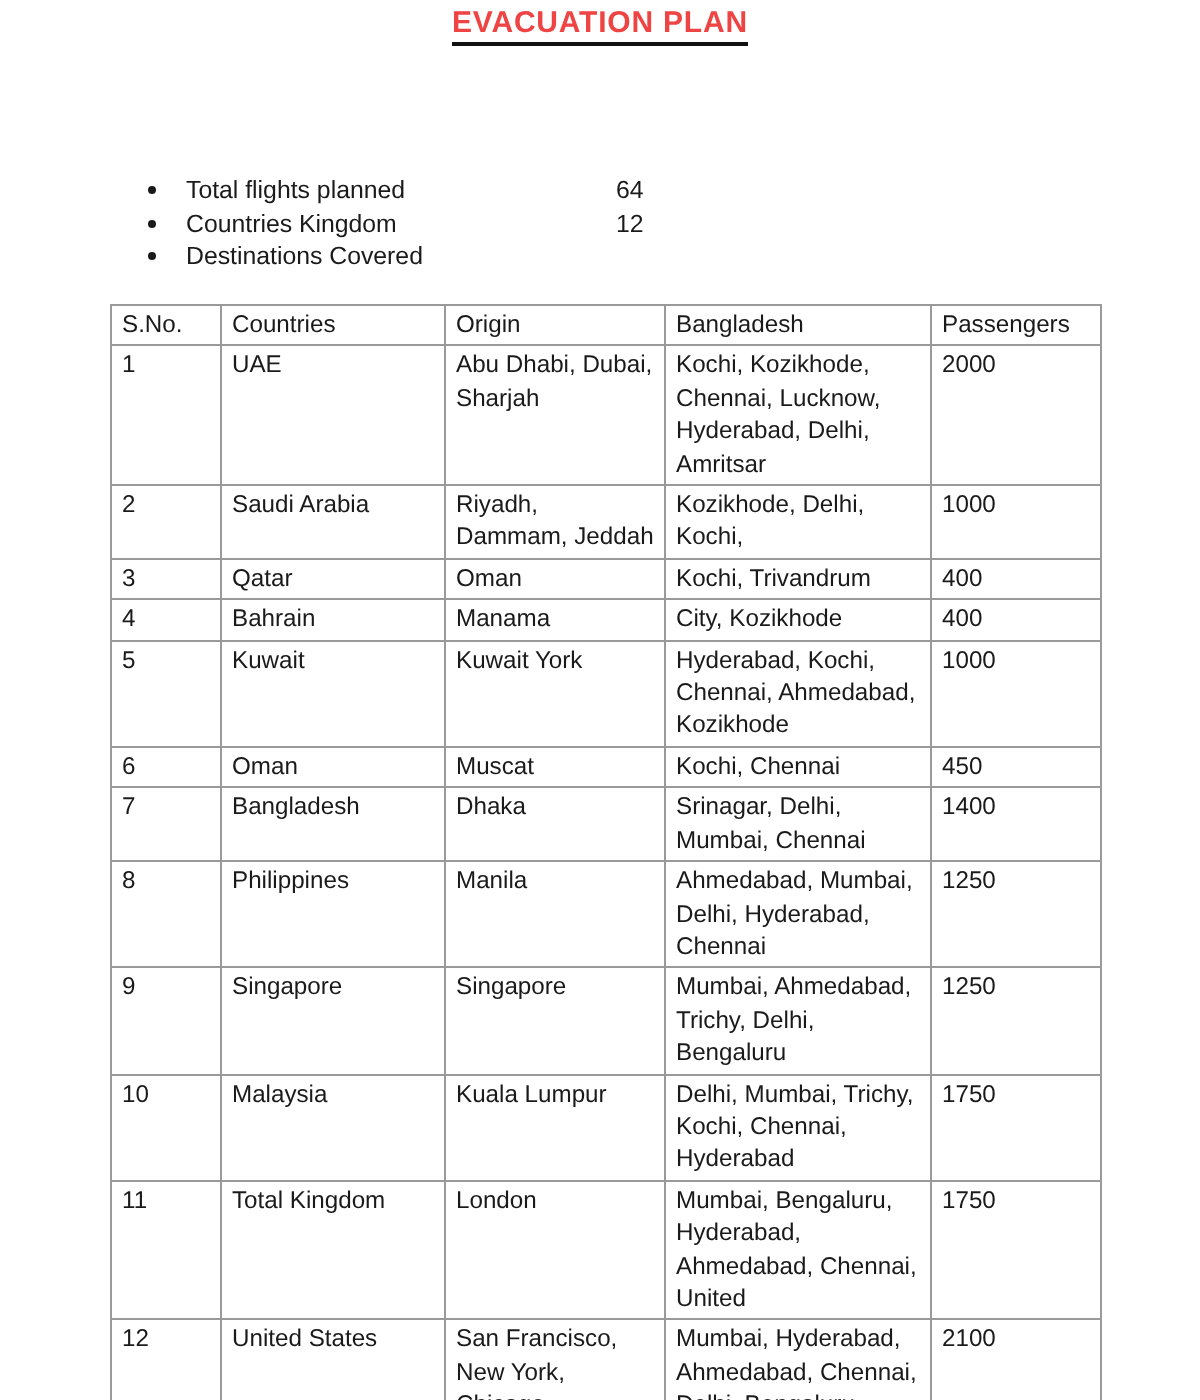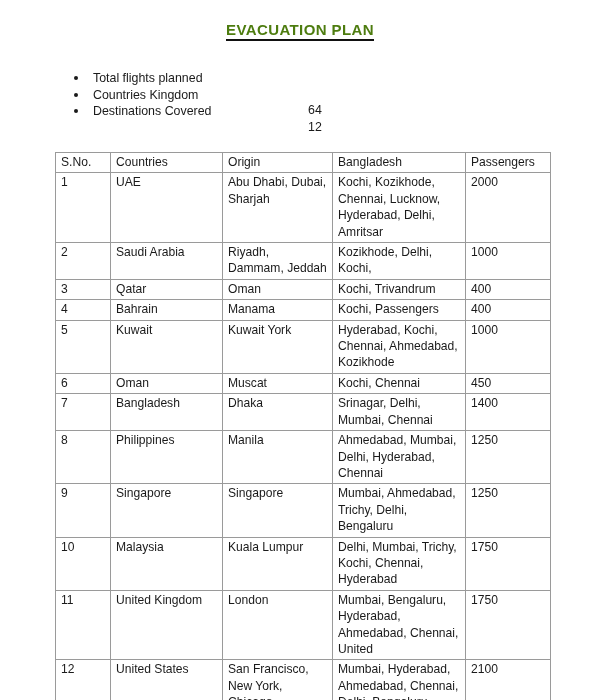--- a/index.html
+++ b/index.html
@@ -20,33 +20,33 @@
     height: 700px;
     position: relative;
     background: #ffffff;
   }
   .doc-title {
     text-align: center;
     font-size: 15px;
     font-weight: bold;
     letter-spacing: 0.4px;
     margin: 0;
-    padding-top: 21px;
-    color: #4d7c0f;
+    padding-top: 3px;
+    color: #ef4444;
   }
   .doc-title span {
     border-bottom: 2px solid #111;
     padding-bottom: 1px;
   }
   .summary {
     margin: 0;
     padding: 0;
     list-style: none;
     position: absolute;
-    top: 70px;
+    top: 87px;
     left: 72px;
   }
   .summary li {
     position: relative;
     font-size: 12.4px;
     line-height: 16.5px;
     padding-left: 21px;
     white-space: nowrap;
   }
   .summary li .bullet {
@@ -59,21 +59,20 @@
     border-radius: 50%;
     display: block;
   }
   .summary li .s-label {
     display: inline-block;
   }
   .summary li .s-value {
     position: absolute;
     left: 236px;
     top: 0;
-    margin-top: 32px;
   }
   .tbl-wrap {
     position: absolute;
     left: 55px;
     top: 152px;
     width: 495px;
   }
   table.plan {
     border-collapse: collapse;
     width: 495px;
@@ -160,21 +159,21 @@
           <td>3</td>
           <td>Qatar</td>
           <td>Oman</td>
           <td>Kochi, Trivandrum</td>
           <td>400</td>
         </tr>
         <tr>
           <td>4</td>
           <td>Bahrain</td>
           <td>Manama</td>
-          <td>Kochi, Passengers</td>
+          <td>City, Kozikhode</td>
           <td>400</td>
         </tr>
         <tr>
           <td>5</td>
           <td>Kuwait</td>
           <td>Kuwait York</td>
           <td>Hyderabad, Kochi, Chennai, Ahmedabad, Kozikhode</td>
           <td>1000</td>
         </tr>
         <tr>
@@ -207,21 +206,21 @@
         </tr>
         <tr>
           <td>10</td>
           <td>Malaysia</td>
           <td>Kuala Lumpur</td>
           <td>Delhi, Mumbai, Trichy, Kochi, Chennai, Hyderabad</td>
           <td>1750</td>
         </tr>
         <tr>
           <td>11</td>
-          <td>United Kingdom</td>
+          <td>Total Kingdom</td>
           <td>London</td>
           <td>Mumbai, Bengaluru, Hyderabad, Ahmedabad, Chennai, United</td>
           <td>1750</td>
         </tr>
         <tr>
           <td>12</td>
           <td>United States</td>
           <td>San Francisco, New York, Chicago, Washington</td>
           <td>Mumbai, Hyderabad, Ahmedabad, Chennai, Delhi, Bengaluru,</td>
           <td>2100</td>

